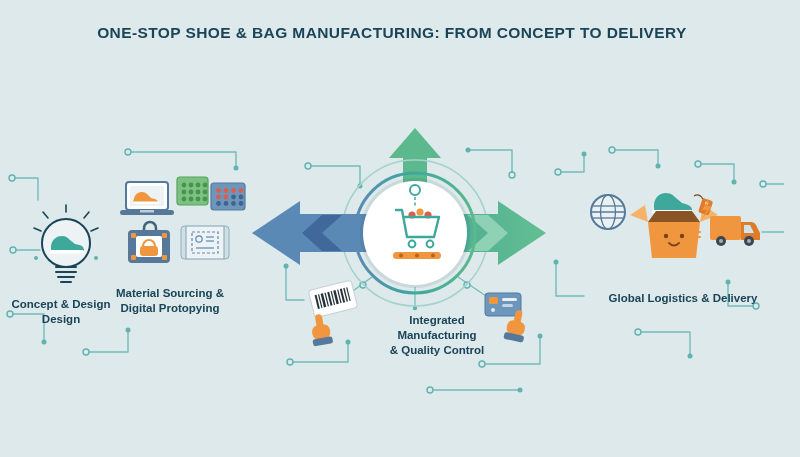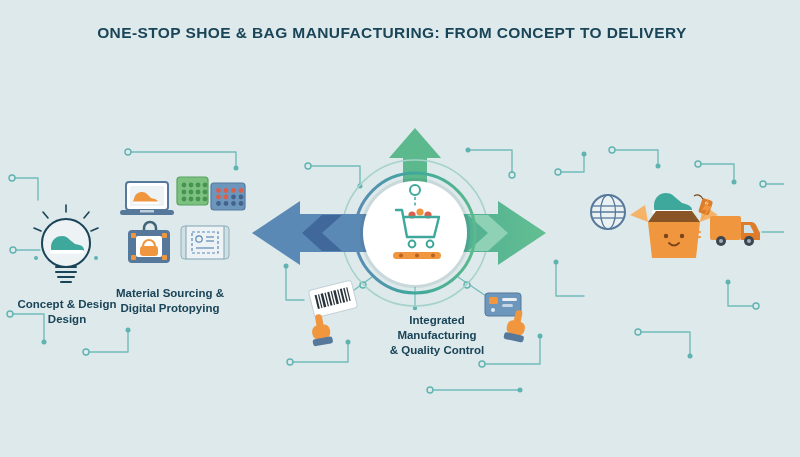--- a/index.html
+++ b/index.html
@@ -10,21 +10,21 @@
     --slate:#56799b; --slate-dark:#3f6478; --paper:#edf3f5; --red:#d9604c; --bar:#27323a;
   }
   html,body{ width:800px; height:457px; }
   body{ font-family:"Liberation Sans","DejaVu Sans",sans-serif; background:var(--bg); }
   .stage{ position:relative; width:784px; height:457px; background:var(--bg); overflow:hidden;text-decoration:underline; }
   .stage > svg{ position:absolute; left:0; top:0; }
   .title{ position:absolute; top:24px; left:0; width:100%; text-align:center;
           font-size:15.5px; font-weight:bold; letter-spacing:.4px; color:var(--ink); }
   .label{ position:absolute; font-size:11.5px; font-weight:bold; line-height:1.32;
           color:var(--ink); text-align:center; white-space:pre-line; }
-  .label.concept{ left:12px;  top:297px; width:110px; }
+  .label.concept{ left:6px;  top:297px; width:110px; }
   .label.sourcing{ left:100px; top:286px; width:140px; }
   .label.manufacturing{ left:372px; top:313px; width:130px; }
   .label.logistics{ left:588px; top:291px; width:190px; }
 
   .f-white{fill:#fff} .f-paper{fill:var(--paper)} .f-teal{fill:var(--teal)}
   .f-green{fill:var(--green)} .f-blue{fill:var(--blue)} .f-blue-dark{fill:var(--blue-dark)}
   .f-mint{fill:var(--mint)} .f-orange{fill:var(--orange)} .f-orange-dark{fill:var(--orange-dark)}
   .f-orange-light{fill:var(--orange-light)} .f-slate{fill:var(--slate)} .f-red{fill:var(--red)}
   .f-bar{fill:var(--bar)} .f-circuit{fill:var(--circuit)}
   .s-ink{stroke:var(--ink)} .s-teal{stroke:var(--teal)} .s-teal-light{stroke:var(--teal-light)}
@@ -313,13 +313,14 @@
 </svg>
 
   <h1 class="title">ONE-STOP SHOE &amp; BAG MANUFACTURING: FROM CONCEPT TO DELIVERY</h1>
   <div class="label concept">Concept &amp; Design
 Design</div>
   <div class="label sourcing">Material Sourcing &amp;
 Digital Protopying</div>
   <div class="label manufacturing">Integrated
 Manufacturing
 &amp; Quality Control</div>
+  <div class="label logistics">Global Logistics &amp; Delivery</div>
 </div>
 
 </body></html>

